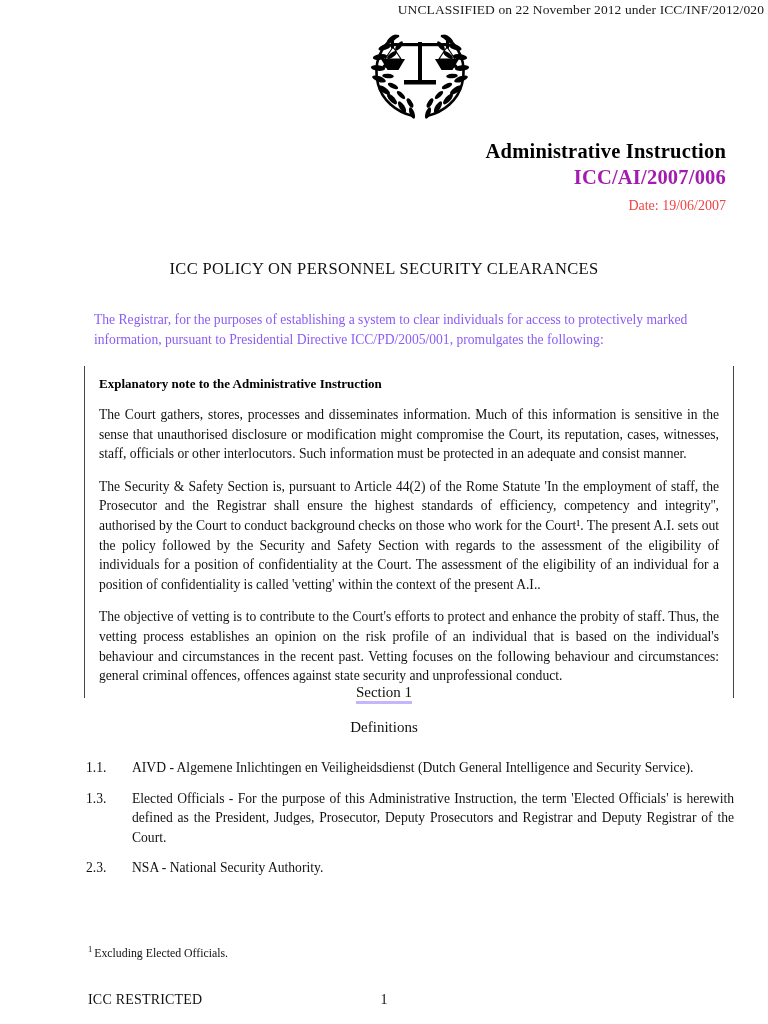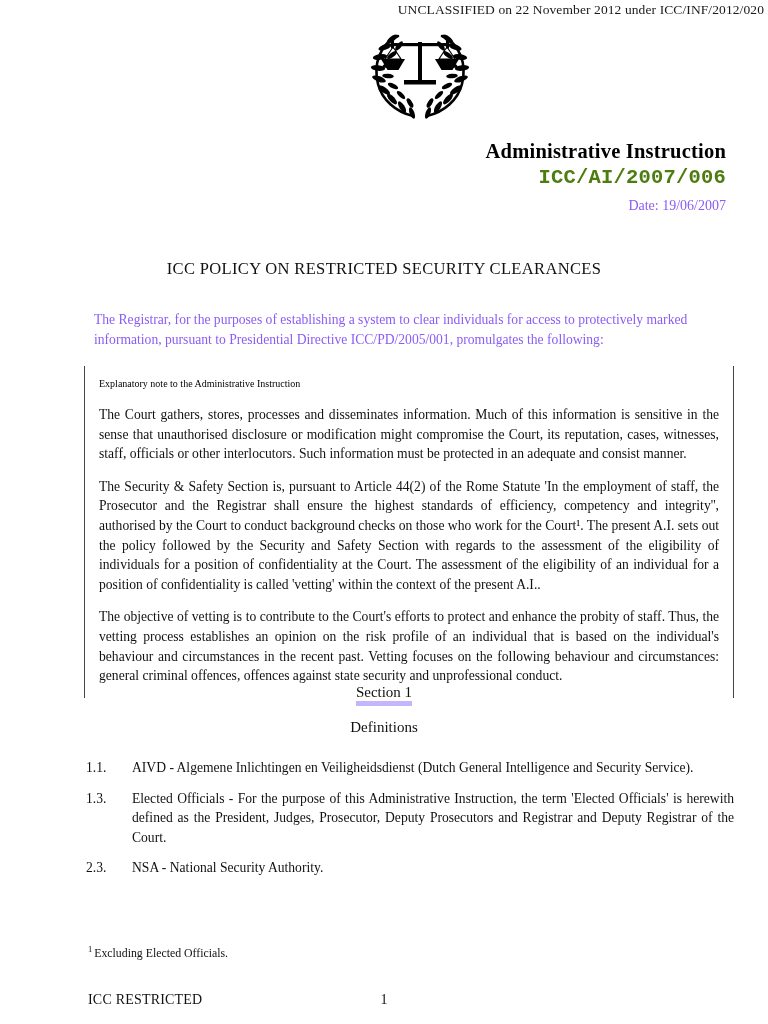--- a/index.html
+++ b/index.html
@@ -65,33 +65,33 @@
   .doc-title {
     font-family: "Liberation Serif", "DejaVu Serif", serif;
     font-weight: bold;
     font-size: 20.5px;
     line-height: 26px;
     letter-spacing: 0.2px;
     color: #000;
     white-space: nowrap;
   }
   .doc-number {
-    font-family: Liberation Mono, monospace;
+    font-family: Liberation Serif, serif;
     font-weight: bold;
     font-size: 20.5px;
     line-height: 27px;
     letter-spacing: 0.2px;
-    color: #4d7c0f;
+    color: #a21caf;
     white-space: nowrap;
   }
   .doc-date {
     margin-top: 7px;
     font-family: "Liberation Serif", "DejaVu Serif", serif;
     font-size: 14px;
-    color: #8b5cf6;
+    color: #ef4444;
     white-space: nowrap;
   }
 
   
   .policy-heading {
     position: absolute;
     top: 259px;
     left: 0;
     width: 768px;
     text-align: center;
@@ -118,22 +118,22 @@
     position: absolute;
     top: 366px;
     left: 84px;
     width: 650px;
     border-left: 1.4px solid #444;
     border-right: 1.4px solid #444;
     box-sizing: border-box;
     padding: 9px 14px 10px 14px;
   }
   .explanatory-title {
-    font-weight: normal;
-    font-size: 10px;
+    font-weight: bold;
+    font-size: 13px;
     line-height: 18px;
     margin-bottom: 12px;
     color: #000;
   }
   .explanatory-para {
     font-size: 13.6px;
     line-height: 19.6px;
     text-align: justify;
     margin-bottom: 13px;
     color: #111;
@@ -144,21 +144,21 @@
   .section-heading {
     position: absolute;
     top: 684px;
     left: 0;
     width: 768px;
     text-align: center;
     font-size: 15px;
     color: #111;
   }
   .section-heading span {
-    border-bottom: 5px solid #c4b5fd;
+    border-bottom: 3px solid #c4b5fd;
     padding-bottom: 1px;
   }
   .section-subheading {
     position: absolute;
     top: 719px;
     left: 0;
     width: 768px;
     text-align: center;
     font-size: 15px;
     color: #111;
@@ -304,21 +304,21 @@
       </g>
     </svg>
   </div>
 
   <div class="doc-title-block">
     <div class="doc-title">Administrative Instruction</div>
     <div class="doc-number">ICC/AI/2007/006</div>
     <div class="doc-date">Date:  19/06/2007</div>
   </div>
 
-  <div class="policy-heading">ICC POLICY ON RESTRICTED SECURITY CLEARANCES</div>
+  <div class="policy-heading">ICC POLICY ON PERSONNEL SECURITY CLEARANCES</div>
 
   <div class="intro-para">The Registrar, for the purposes of establishing a system to clear individuals for access to protectively marked information, pursuant to Presidential Directive ICC/PD/2005/001, promulgates the following:</div>
 
   <div class="explanatory-box">
     <div class="explanatory-title">Explanatory note to the Administrative Instruction</div>
     <div class="explanatory-para">The Court gathers, stores, processes and disseminates information. Much of this information is sensitive in the sense that unauthorised disclosure or modification might compromise the Court, its reputation, cases, witnesses, staff, officials or other interlocutors. Such information must be protected in an adequate and consist manner.</div>
     <div class="explanatory-para">The Security &amp; Safety Section is, pursuant to Article 44(2) of the Rome Statute 'In the employment of staff, the Prosecutor and the Registrar shall ensure the highest standards of efficiency, competency and integrity'', authorised by the Court to conduct background checks on those who work for the Court¹. The present A.I. sets out the policy followed by the Security and Safety Section with regards to the assessment of the eligibility of individuals for a position of confidentiality at the Court. The assessment of the eligibility of an individual for a position of confidentiality is called 'vetting' within the context of the present A.I..</div>
     <div class="explanatory-para">The objective of vetting is to contribute to the Court's efforts to protect and enhance the probity of staff. Thus, the vetting process establishes an opinion on the risk profile of an individual that is based on the individual's behaviour and circumstances in the recent past. Vetting focuses on the following behaviour and circumstances: general criminal offences, offences against state security and unprofessional conduct.</div>
   </div>
 

